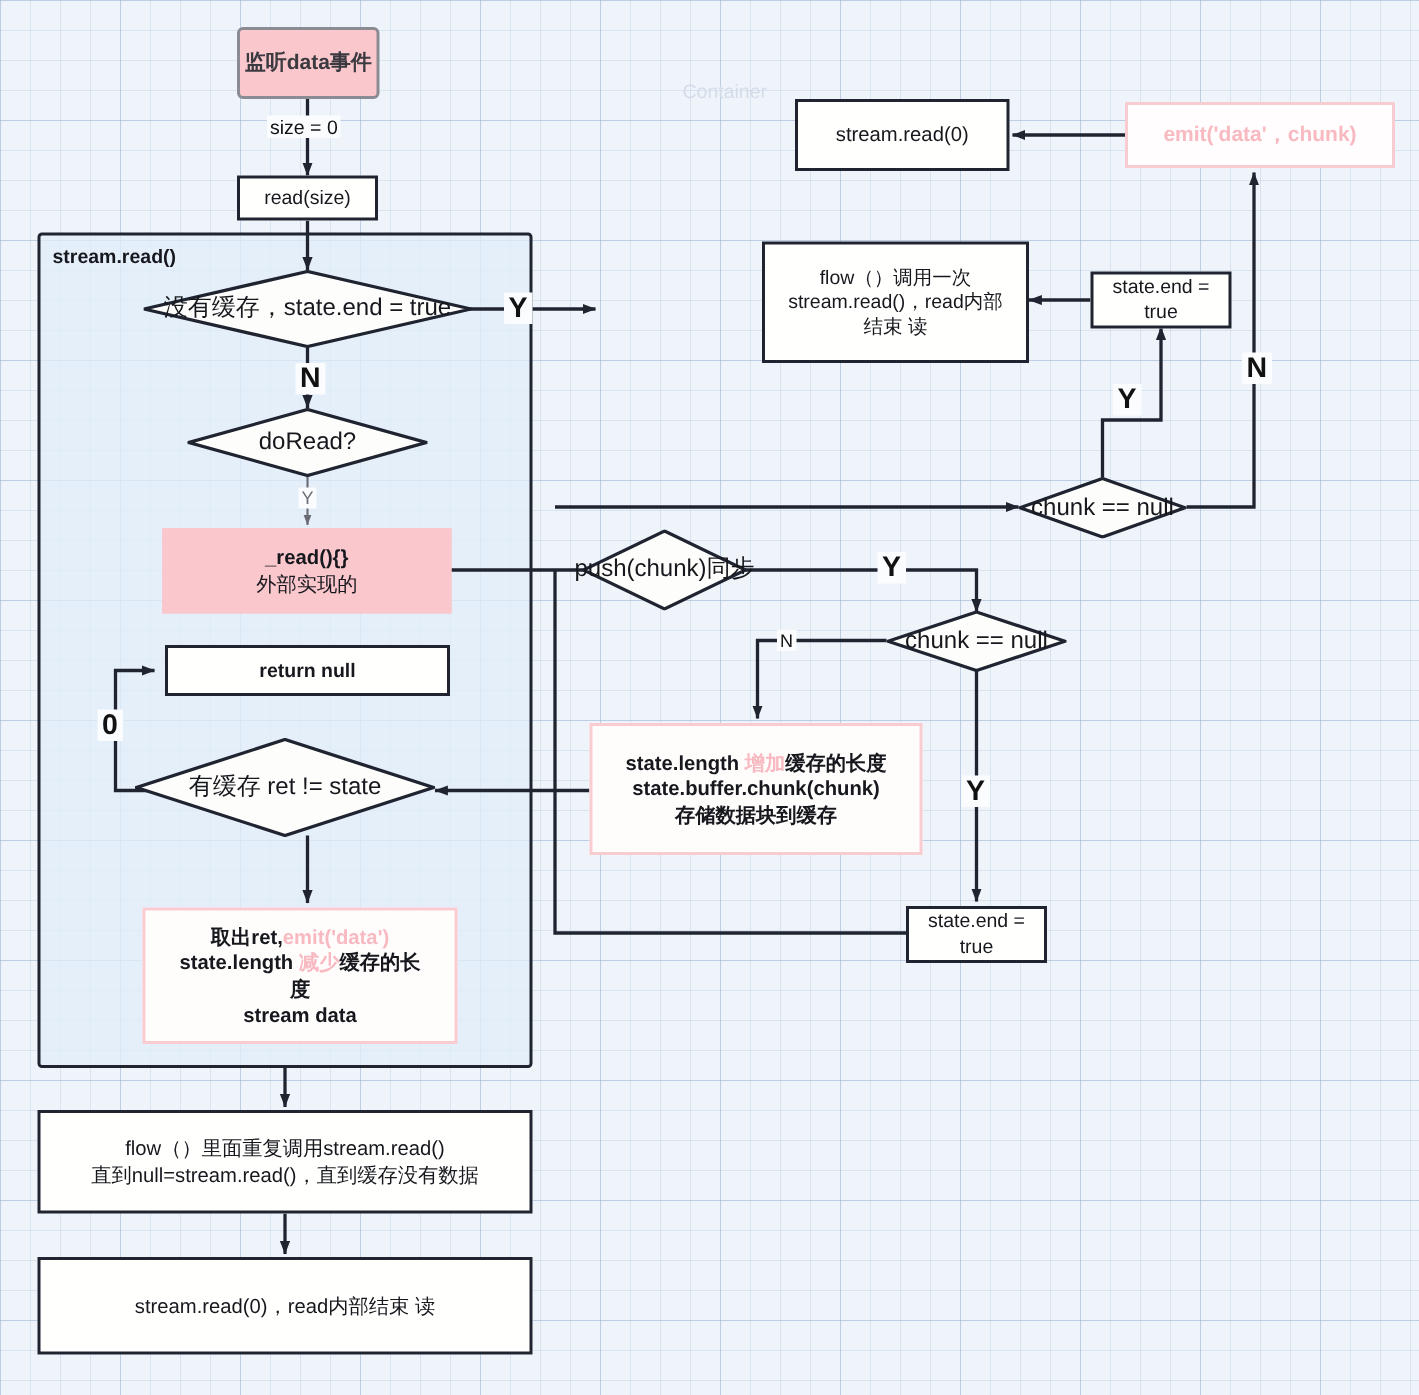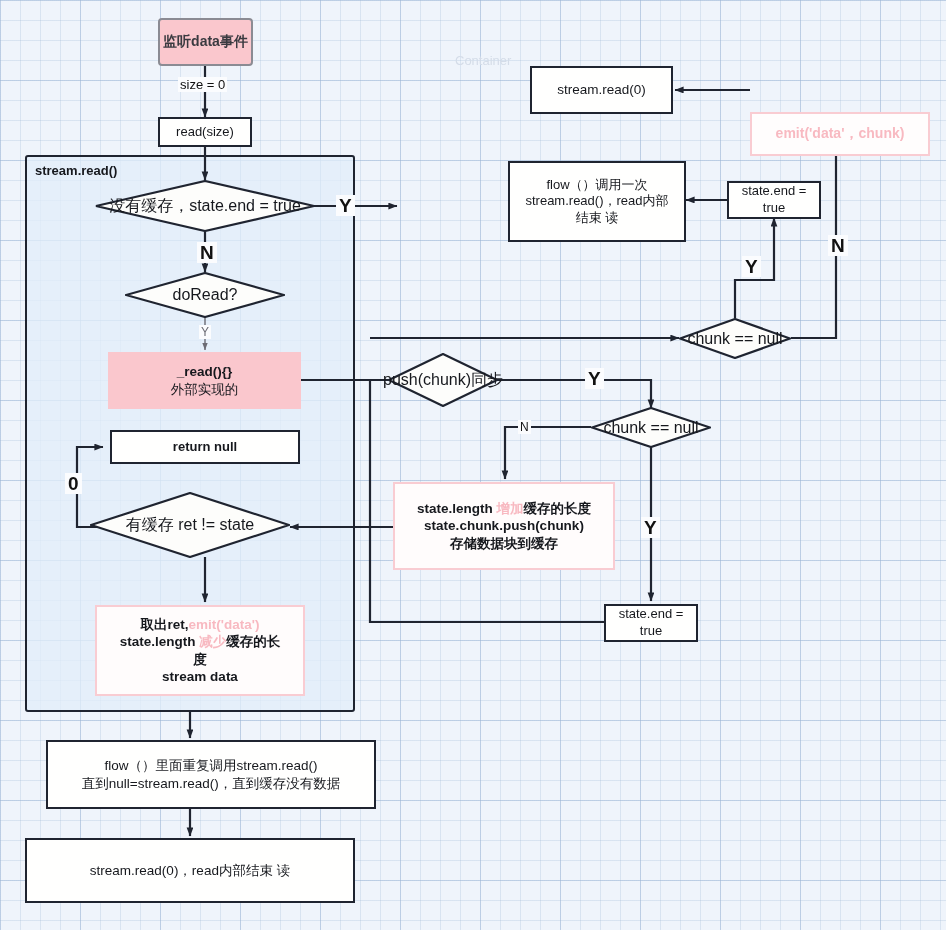--- a/index.html
+++ b/index.html
@@ -56,21 +56,20 @@
     color: #16181d;
     font-size: 13.5px;
     font-weight: bold;
   }
   .pink-outline {
     background: #fffdfd;
     border: 2px solid #f9ccd2;
     color: #f8b9c1;
     font-size: 14px;
     font-weight: bold;
-    margin-top: 44px;
   }
   .pink-outline-dark {
     background: #fffcfc;
     border: 2px solid #f9ccd2;
     color: #16181d;
     font-size: 13.5px;
     font-weight: bold;
   }
   .terminator {
     background: #fac7cd;
@@ -249,21 +248,21 @@
     <span class="dlabel">有缓存 ret != state</span>
   </div>
 
   <div class="node pink-outline-dark" style="left:95px; top:605px; width:210px; height:91px; flex-direction:column; justify-content:center;">
     <span class="tline"><span class="bk">取出ret,</span><span class="pk">emit('data')</span></span>
     <span class="tline"><span class="bk">state.length </span><span class="pk">减少</span><span class="bk">缓存的长</span></span>
     <span class="tline bk">度</span>
     <span class="tline bk">stream data</span>
   </div>
 
-  <div class="node box box-lg" style="left:25px; top:740px; width:330px; height:69px; flex-direction:column;margin-left:21px;">
+  <div class="node box box-lg" style="left:25px; top:740px; width:330px; height:69px; flex-direction:column;">
     <span class="tline">flow（）里面重复调用stream.read()</span>
     <span class="tline">直到null=stream.read()，直到缓存没有数据</span>
   </div>
 
   <div class="node box box-lg" style="left:25px; top:838px; width:330px; height:65px;">
     <span>stream.read(0)，read内部结束 读</span>
   </div>
 
   <div class="diamond" style="left:388px; top:353px; width:110px; height:54px;">
     <svg class="dshape" viewBox="0 0 110 54" preserveAspectRatio="none">
@@ -286,21 +285,21 @@
     <svg class="dshape" viewBox="0 0 120 41" preserveAspectRatio="none">
       <polygon points="60,1 119,20.5 60,40 1,20.5" fill="#fdfdfb" stroke="#1f2430" stroke-width="2.2" vector-effect="non-scaling-stroke"></polygon>
     </svg>
     <span class="dlabel">chunk == null</span>
   </div>
   <div class="elabel elabel-sm" style="left:518px; top:420px;">N</div>
   <div class="elabel elabel-big" style="left:641px; top:517px;">Y</div>
 
   <div class="node pink-outline-dark" style="left:393px; top:482px; width:222px; height:88px; flex-direction:column;">
     <span class="tline"><span class="bk">state.length </span><span class="pk">增加</span><span class="bk">缓存的长度</span></span>
-    <span class="tline bk">state.chunk.push(chunk)</span>
+    <span class="tline bk">state.buffer.chunk(chunk)</span>
     <span class="tline bk">存储数据块到缓存</span>
   </div>
 
   <div class="node box" style="left:604px; top:604px; width:94px; height:38px; flex-direction:column;">
     <span class="tline">state.end =</span>
     <span class="tline">true</span>
   </div>
 
   <div class="node box" style="left:727px; top:181px; width:94px; height:38px; flex-direction:column;">
     <span class="tline">state.end =</span>

